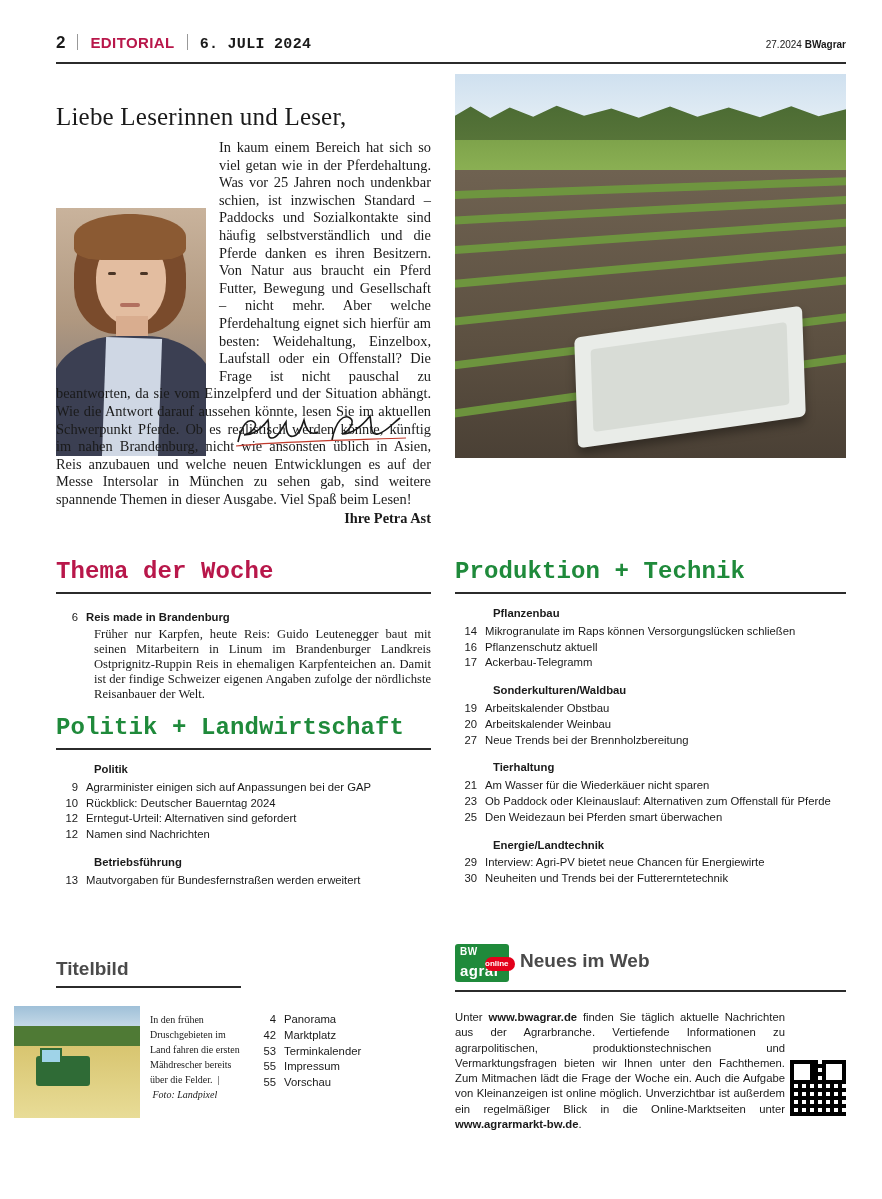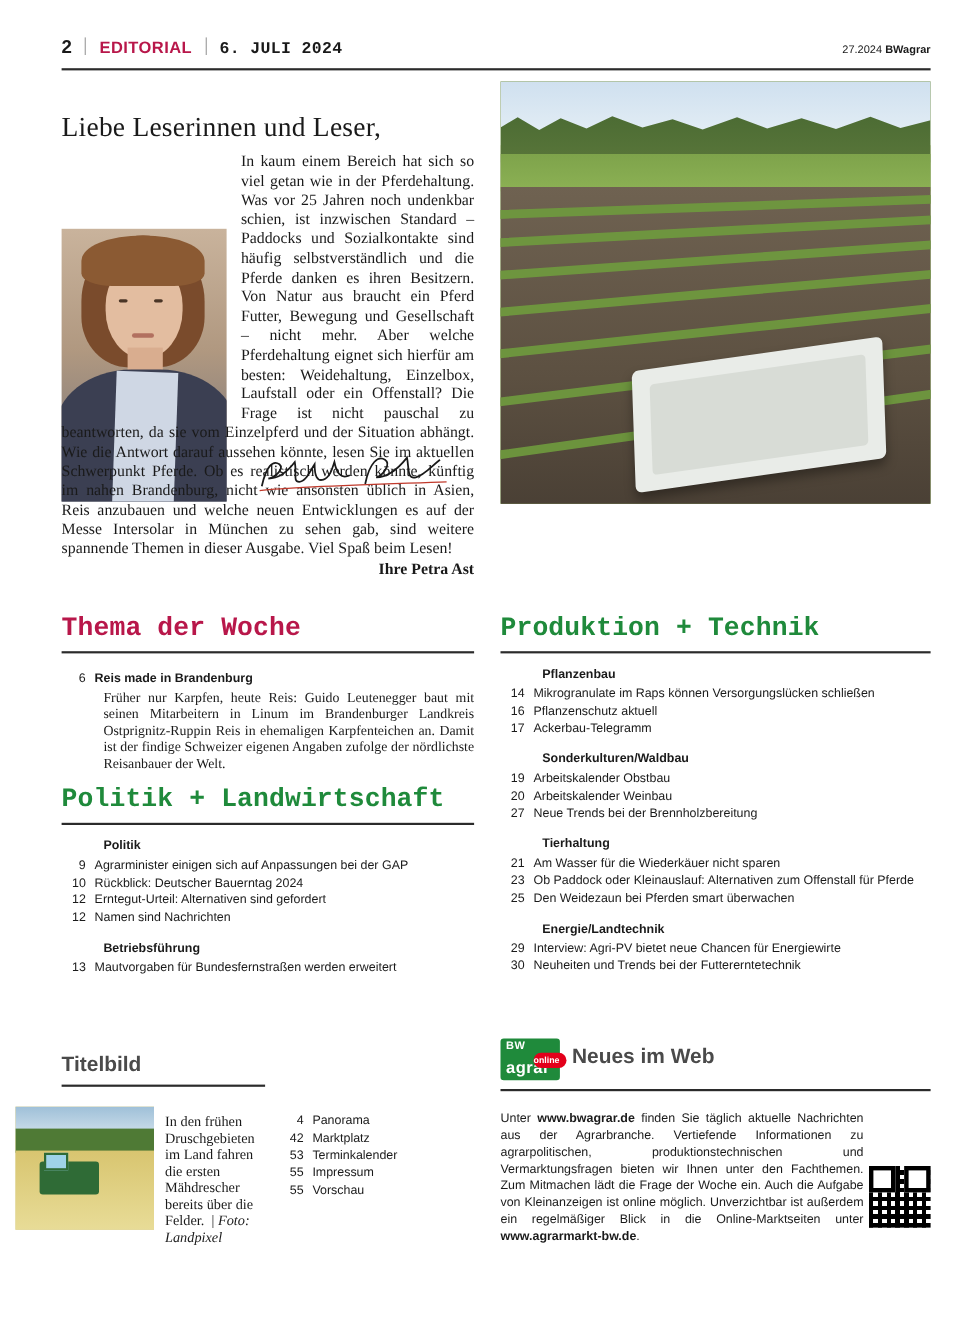--- a/index.html
+++ b/index.html
@@ -240,21 +240,21 @@
     overflow:hidden; background:#d9cf8e;
   }
   .tph-sky { position:absolute; left:0; top:0; width:100%; height:26px; background:linear-gradient(180deg,#9fc0d8,#cfe0ec); }
   .tph-green { position:absolute; left:0; top:20px; width:100%; height:22px; background:#4f7a35; }
   .tph-field { position:absolute; left:0; top:40px; width:100%; height:72px; background:linear-gradient(180deg,#d8c570,#e8dc97); }
   .tph-harv { position:absolute; left:22px; top:50px; width:54px; height:30px; background:#2f6b36; border-radius:3px; }
   .tph-cab { position:absolute; left:26px; top:42px; width:22px; height:16px; background:#9fd3e8; border:2px solid #2f6b36; }
   .titel-text {
     position:absolute; left:150px; top:1012px; width:92px;
     font-family:"Liberation Serif", serif;
-    font-size: 13px; line-height: 15px;
+    font-size: 10px; line-height: 15px;
   }
   .titel-text .credit { font-style: italic; }
 
   .rubriken {
     position:absolute; left:258px; top:1012px; width:170px;
     font-family:"Liberation Sans", sans-serif;
     font-size: 11.3px; line-height: 15.8px;
   }
   .rubriken .toc-row .pg { width: 26px; }
 

